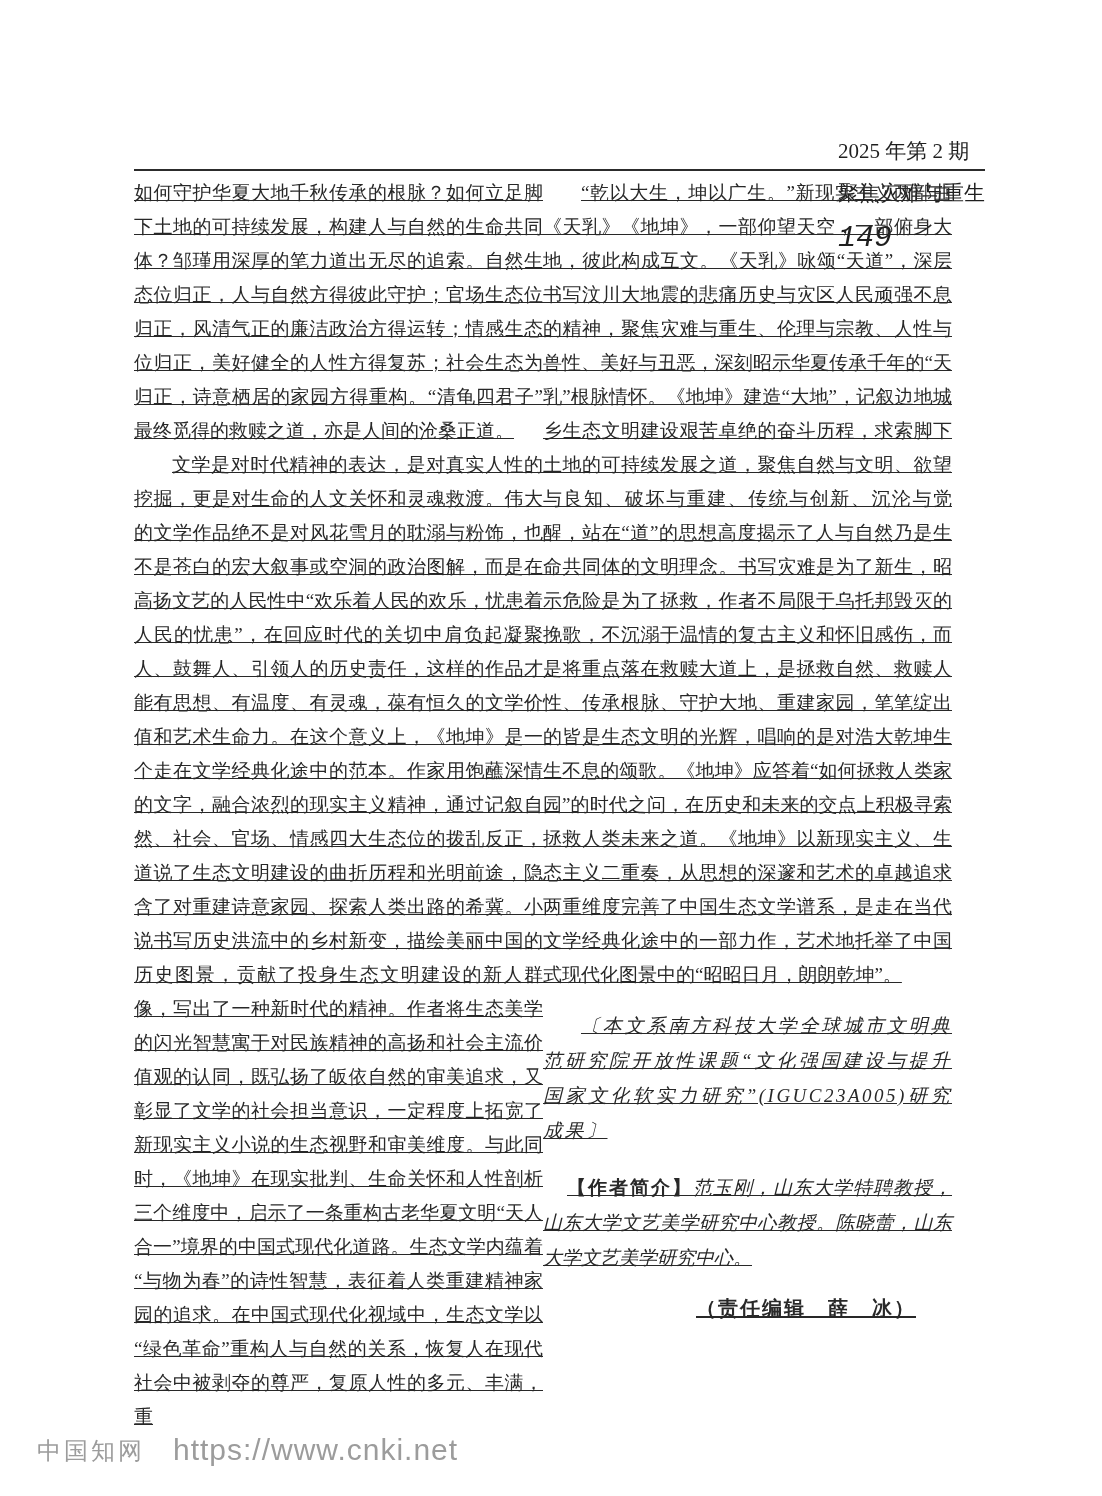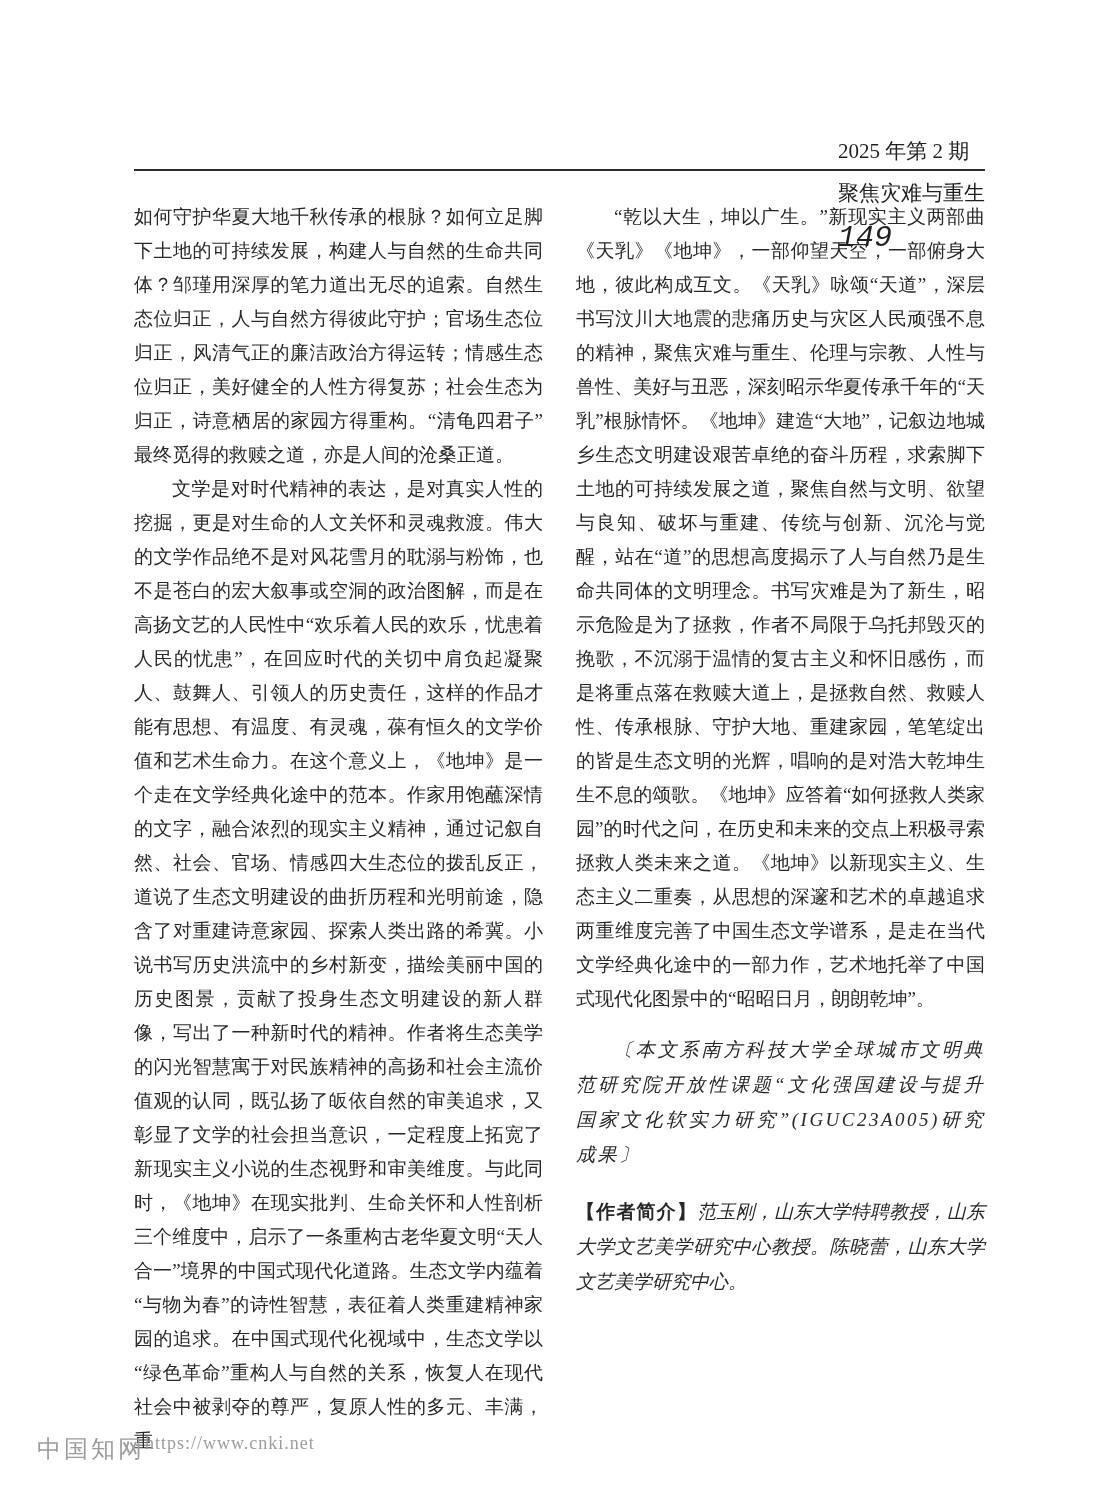--- a/index.html
+++ b/index.html
@@ -33,24 +33,24 @@
     position:absolute;
     left:134px;
     top:169px;
     width:851px;
     height:2px;
     background:#2c2c2c;
   }
   .content{
     position:absolute;
     left:134px;
-    top:200px;
+    top:176px;
     width:851px;
     display:flex;
-    gap:33px;
+    text-decoration:underline;
   }
   .col{
     width:409px;
     font-size:19px;
     line-height:34px;
     text-align:justify;
     text-justify:inter-character;
     color:#282828;
   }
   .col p{margin:0;}
@@ -64,45 +64,47 @@
   .author-bio{
     margin-top:22px !important;
     font-style:italic;
     line-height:35px;
   }
   .author-bio .bio-label{
     font-style:normal;
     font-weight:700;
     font-family:"Liberation Sans","DejaVu Sans",sans-serif;
     letter-spacing:1px;
+    margin-left:24px;
   }
   .editor-note{
     margin-top:16px !important;
     text-align:right;
     padding-right:36px;
     font-family:"Liberation Sans","DejaVu Sans",sans-serif;
     font-weight:700;
     font-size:20px;
     letter-spacing:2px;
   }
   .page-footer{
     position:absolute;
     left:37px;
     top:1433px;
     display:flex;
-    align-items:flex-start;
+    align-items:flex-end;
+    gap:28px;
     color:#9c9c9c;
   }
   .footer-brand{
     font-size:24px;
     letter-spacing:3px;
   }
   .footer-url{
-    font-family:Liberation Serif, serif;
-    font-size:18px;
+    font-family:Liberation Sans, sans-serif;
+    font-size:30px;
     letter-spacing:1px;
   }
 </style>
 </head>
 <body>
 
 <div>
 
   <header class="page-header">
     <span>2025 年第 2 期</span>
@@ -118,20 +120,21 @@
       <p>如何守护华夏大地千秋传承的根脉？如何立足脚下土地的可持续发展，构建人与自然的生命共同体？邹瑾用深厚的笔力道出无尽的追索。自然生态位归正，人与自然方得彼此守护；官场生态位归正，风清气正的廉洁政治方得运转；情感生态位归正，美好健全的人性方得复苏；社会生态为归正，诗意栖居的家园方得重构。“清龟四君子”最终觅得的救赎之道，亦是人间的沧桑正道。</p>
       <p class="indent">文学是对时代精神的表达，是对真实人性的挖掘，更是对生命的人文关怀和灵魂救渡。伟大的文学作品绝不是对风花雪月的耽溺与粉饰，也不是苍白的宏大叙事或空洞的政治图解，而是在高扬文艺的人民性中“欢乐着人民的欢乐，忧患着人民的忧患”，在回应时代的关切中肩负起凝聚人、鼓舞人、引领人的历史责任，这样的作品才能有思想、有温度、有灵魂，葆有恒久的文学价值和艺术生命力。在这个意义上，《地坤》是一个走在文学经典化途中的范本。作家用饱蘸深情的文字，融合浓烈的现实主义精神，通过记叙自然、社会、官场、情感四大生态位的拨乱反正，道说了生态文明建设的曲折历程和光明前途，隐含了对重建诗意家园、探索人类出路的希冀。小说书写历史洪流中的乡村新变，描绘美丽中国的历史图景，贡献了投身生态文明建设的新人群像，写出了一种新时代的精神。作者将生态美学的闪光智慧寓于对民族精神的高扬和社会主流价值观的认同，既弘扬了皈依自然的审美追求，又彰显了文学的社会担当意识，一定程度上拓宽了新现实主义小说的生态视野和审美维度。与此同时，《地坤》在现实批判、生命关怀和人性剖析三个维度中，启示了一条重构古老华夏文明“天人合一”境界的中国式现代化道路。生态文学内蕴着“与物为春”的诗性智慧，表征着人类重建精神家园的追求。在中国式现代化视域中，生态文学以“绿色革命”重构人与自然的关系，恢复人在现代社会中被剥夺的尊严，复原人性的多元、丰满，重</p>
     </div>
 
     <div class="col">
       <p class="indent">“乾以大生，坤以广生。”新现实主义两部曲《天乳》《地坤》，一部仰望天空，一部俯身大地，彼此构成互文。《天乳》咏颂“天道”，深层书写汶川大地震的悲痛历史与灾区人民顽强不息的精神，聚焦灾难与重生、伦理与宗教、人性与兽性、美好与丑恶，深刻昭示华夏传承千年的“天乳”根脉情怀。《地坤》建造“大地”，记叙边地城乡生态文明建设艰苦卓绝的奋斗历程，求索脚下土地的可持续发展之道，聚焦自然与文明、欲望与良知、破坏与重建、传统与创新、沉沦与觉醒，站在“道”的思想高度揭示了人与自然乃是生命共同体的文明理念。书写灾难是为了新生，昭示危险是为了拯救，作者不局限于乌托邦毁灭的挽歌，不沉溺于温情的复古主义和怀旧感伤，而是将重点落在救赎大道上，是拯救自然、救赎人性、传承根脉、守护大地、重建家园，笔笔绽出的皆是生态文明的光辉，唱响的是对浩大乾坤生生不息的颂歌。《地坤》应答着“如何拯救人类家园”的时代之问，在历史和未来的交点上积极寻索拯救人类未来之道。《地坤》以新现实主义、生态主义二重奏，从思想的深邃和艺术的卓越追求两重维度完善了中国生态文学谱系，是走在当代文学经典化途中的一部力作，艺术地托举了中国式现代化图景中的“昭昭日月，朗朗乾坤”。</p>
       <p class="funding-note indent">〔本文系南方科技大学全球城市文明典范研究院开放性课题“文化强国建设与提升国家文化软实力研究”(IGUC23A005)研究成果〕</p>
       <p class="author-bio">
         <span class="bio-label">【作者简介】</span><span>范玉刚，山东大学特聘教授，山东大学文艺美学研究中心教授。陈晓蕾，山东大学文艺美学研究中心。</span>
       </p>
+      <p class="editor-note">（责任编辑　薛　冰）</p>
     </div>
 
   </main>
 
   <footer class="page-footer">
     <span class="footer-brand">中国知网</span>
     <span class="footer-url">https://www.cnki.net</span>
   </footer>
 
 </div>

